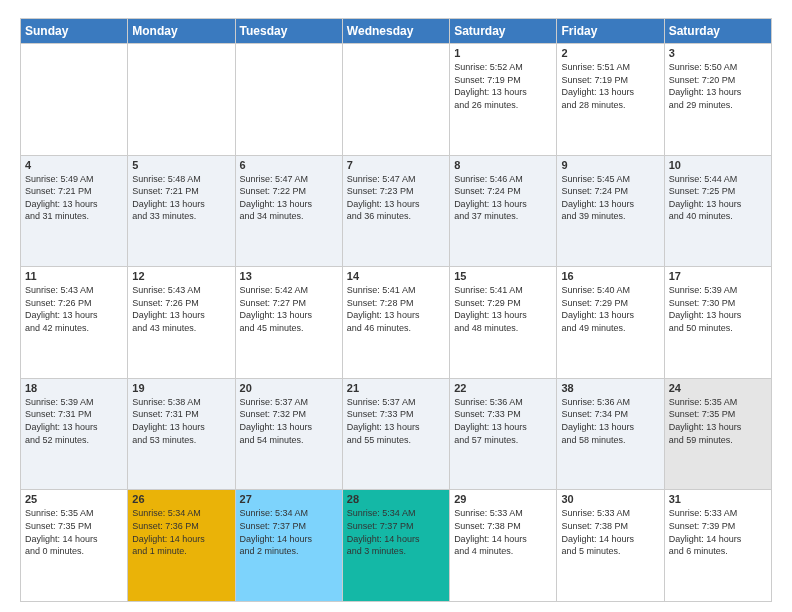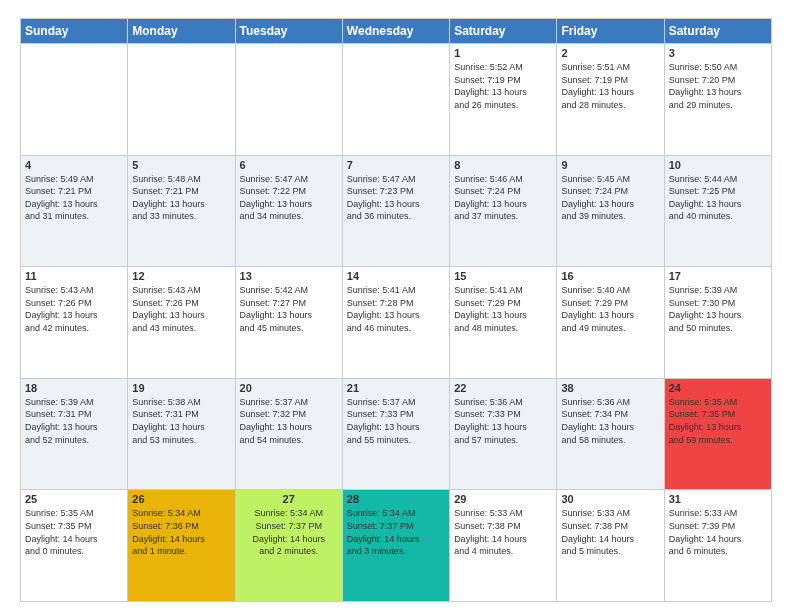--- a/index.html
+++ b/index.html
@@ -270,21 +270,21 @@
 Daylight: 13 hours
 and 57 minutes.</div>
           </td>
           <td style="background-color: rgb(238, 242, 247);">
             <span class="day-num">38</span>
             <div class="day-info" style="white-space: pre-line;">Sunrise: 5:36 AM
 Sunset: 7:34 PM
 Daylight: 13 hours
 and 58 minutes.</div>
           </td>
-          <td style="background-color: #ef4444;">
+          <td style="background-color: #e5e5e5;">
             <span class="day-num">24</span>
             <div class="day-info" style="white-space: pre-line;">Sunrise: 5:35 AM
 Sunset: 7:35 PM
 Daylight: 13 hours
 and 59 minutes.</div>
           </td>
         </tr>
         <tr style="">
           <td style="background-color: rgb(255, 255, 255);">
             <span class="day-num">25</span>
@@ -293,21 +293,21 @@
 Daylight: 14 hours
 and 0 minutes.</div>
           </td>
           <td style="background-color: #eab308;">
             <span class="day-num">26</span>
             <div class="day-info" style="white-space: pre-line;">Sunrise: 5:34 AM
 Sunset: 7:36 PM
 Daylight: 14 hours
 and 1 minute.</div>
           </td>
-          <td style="background-color: #bef264; text-align: center;">
+          <td style="background-color: #7dd3fc;">
             <span class="day-num">27</span>
             <div class="day-info" style="white-space: pre-line;">Sunrise: 5:34 AM
 Sunset: 7:37 PM
 Daylight: 14 hours
 and 2 minutes.</div>
           </td>
           <td style="background-color: #14b8a6;">
             <span class="day-num">28</span>
             <div class="day-info" style="white-space: pre-line;">Sunrise: 5:34 AM
 Sunset: 7:37 PM

